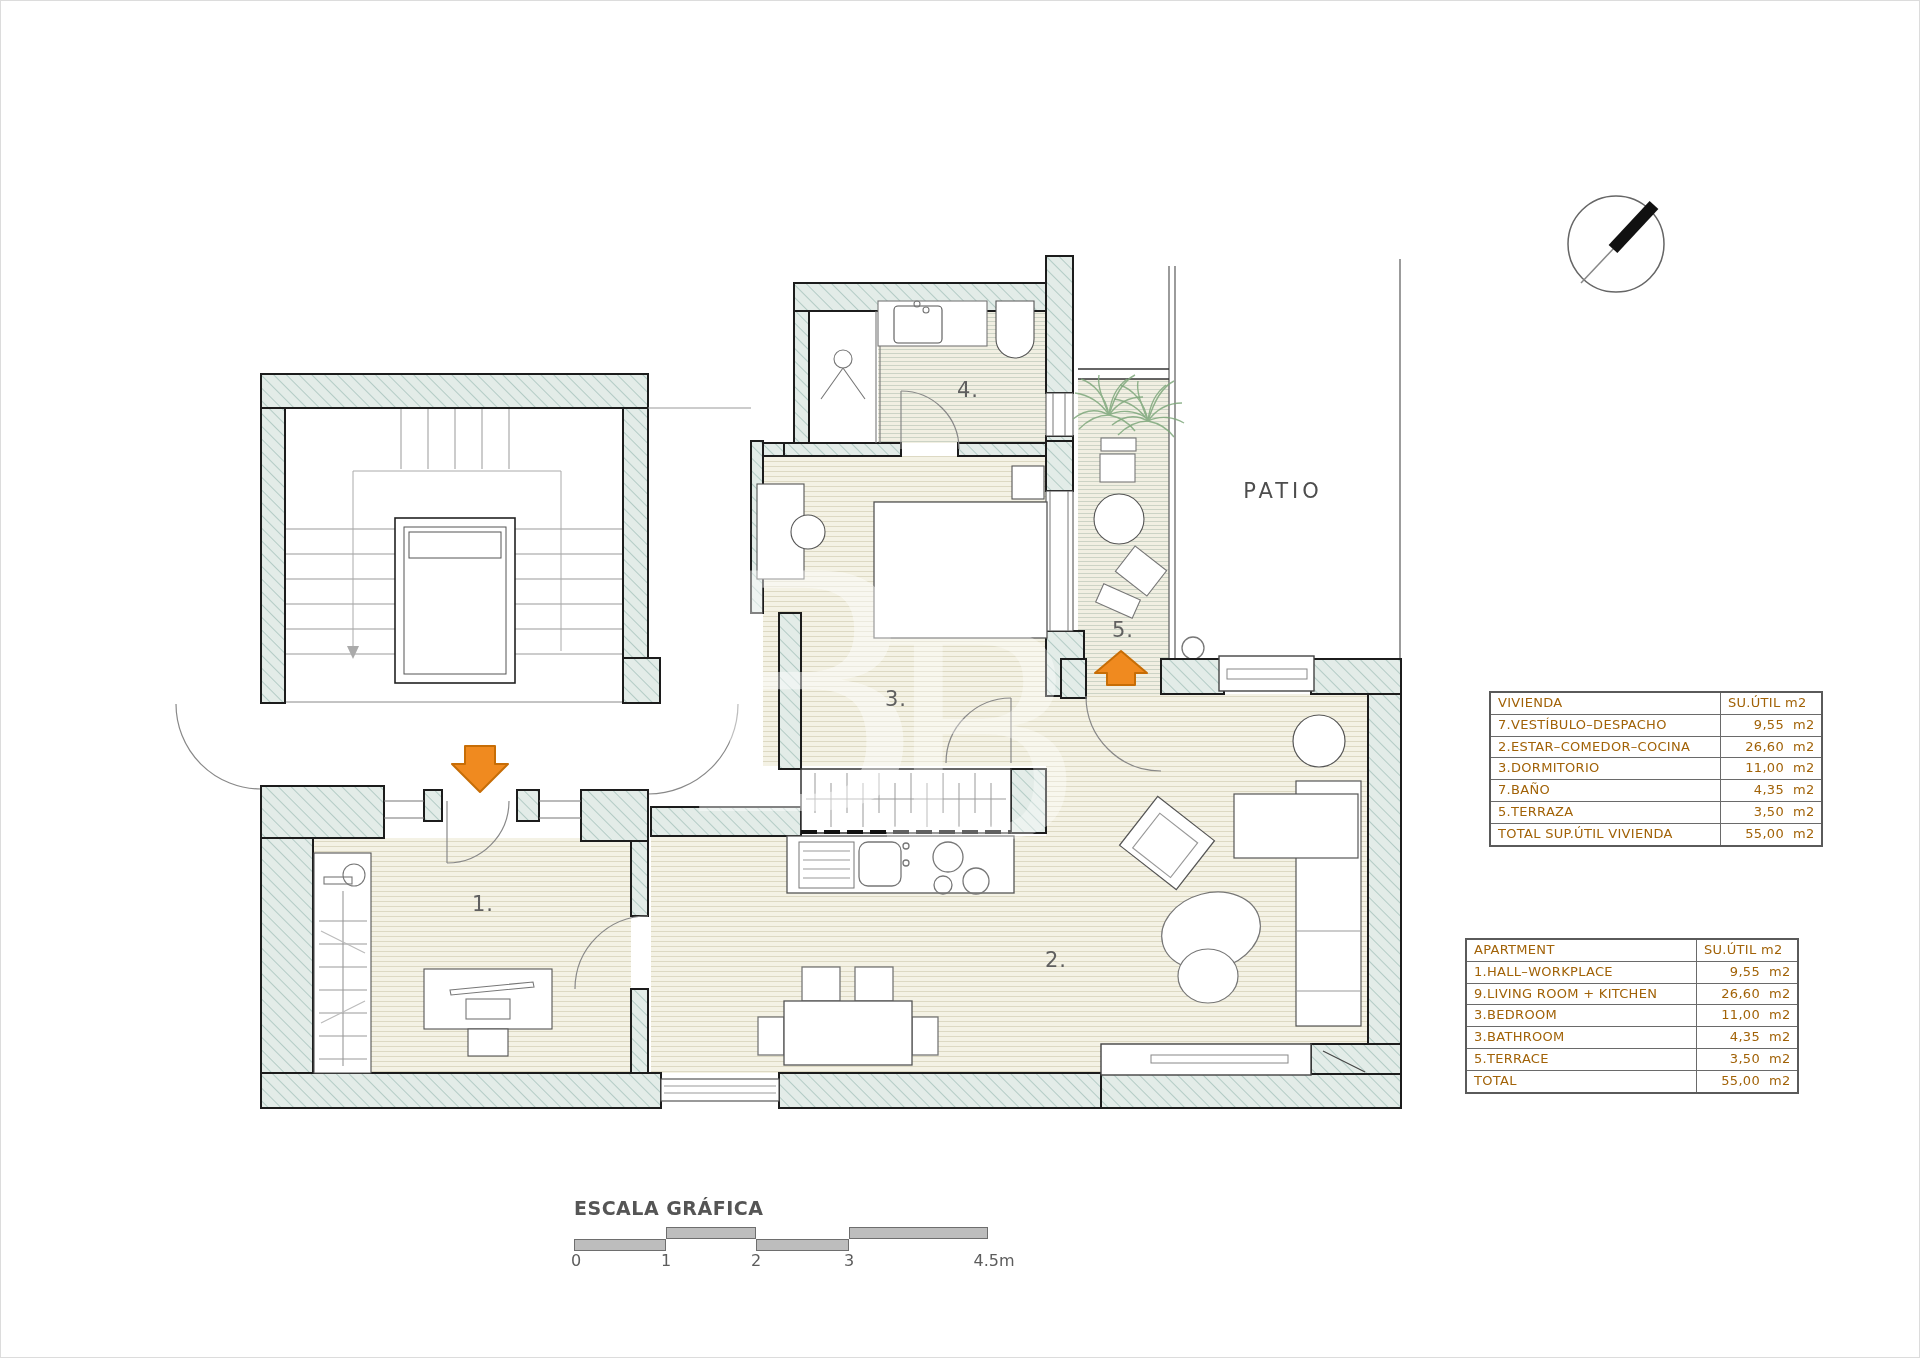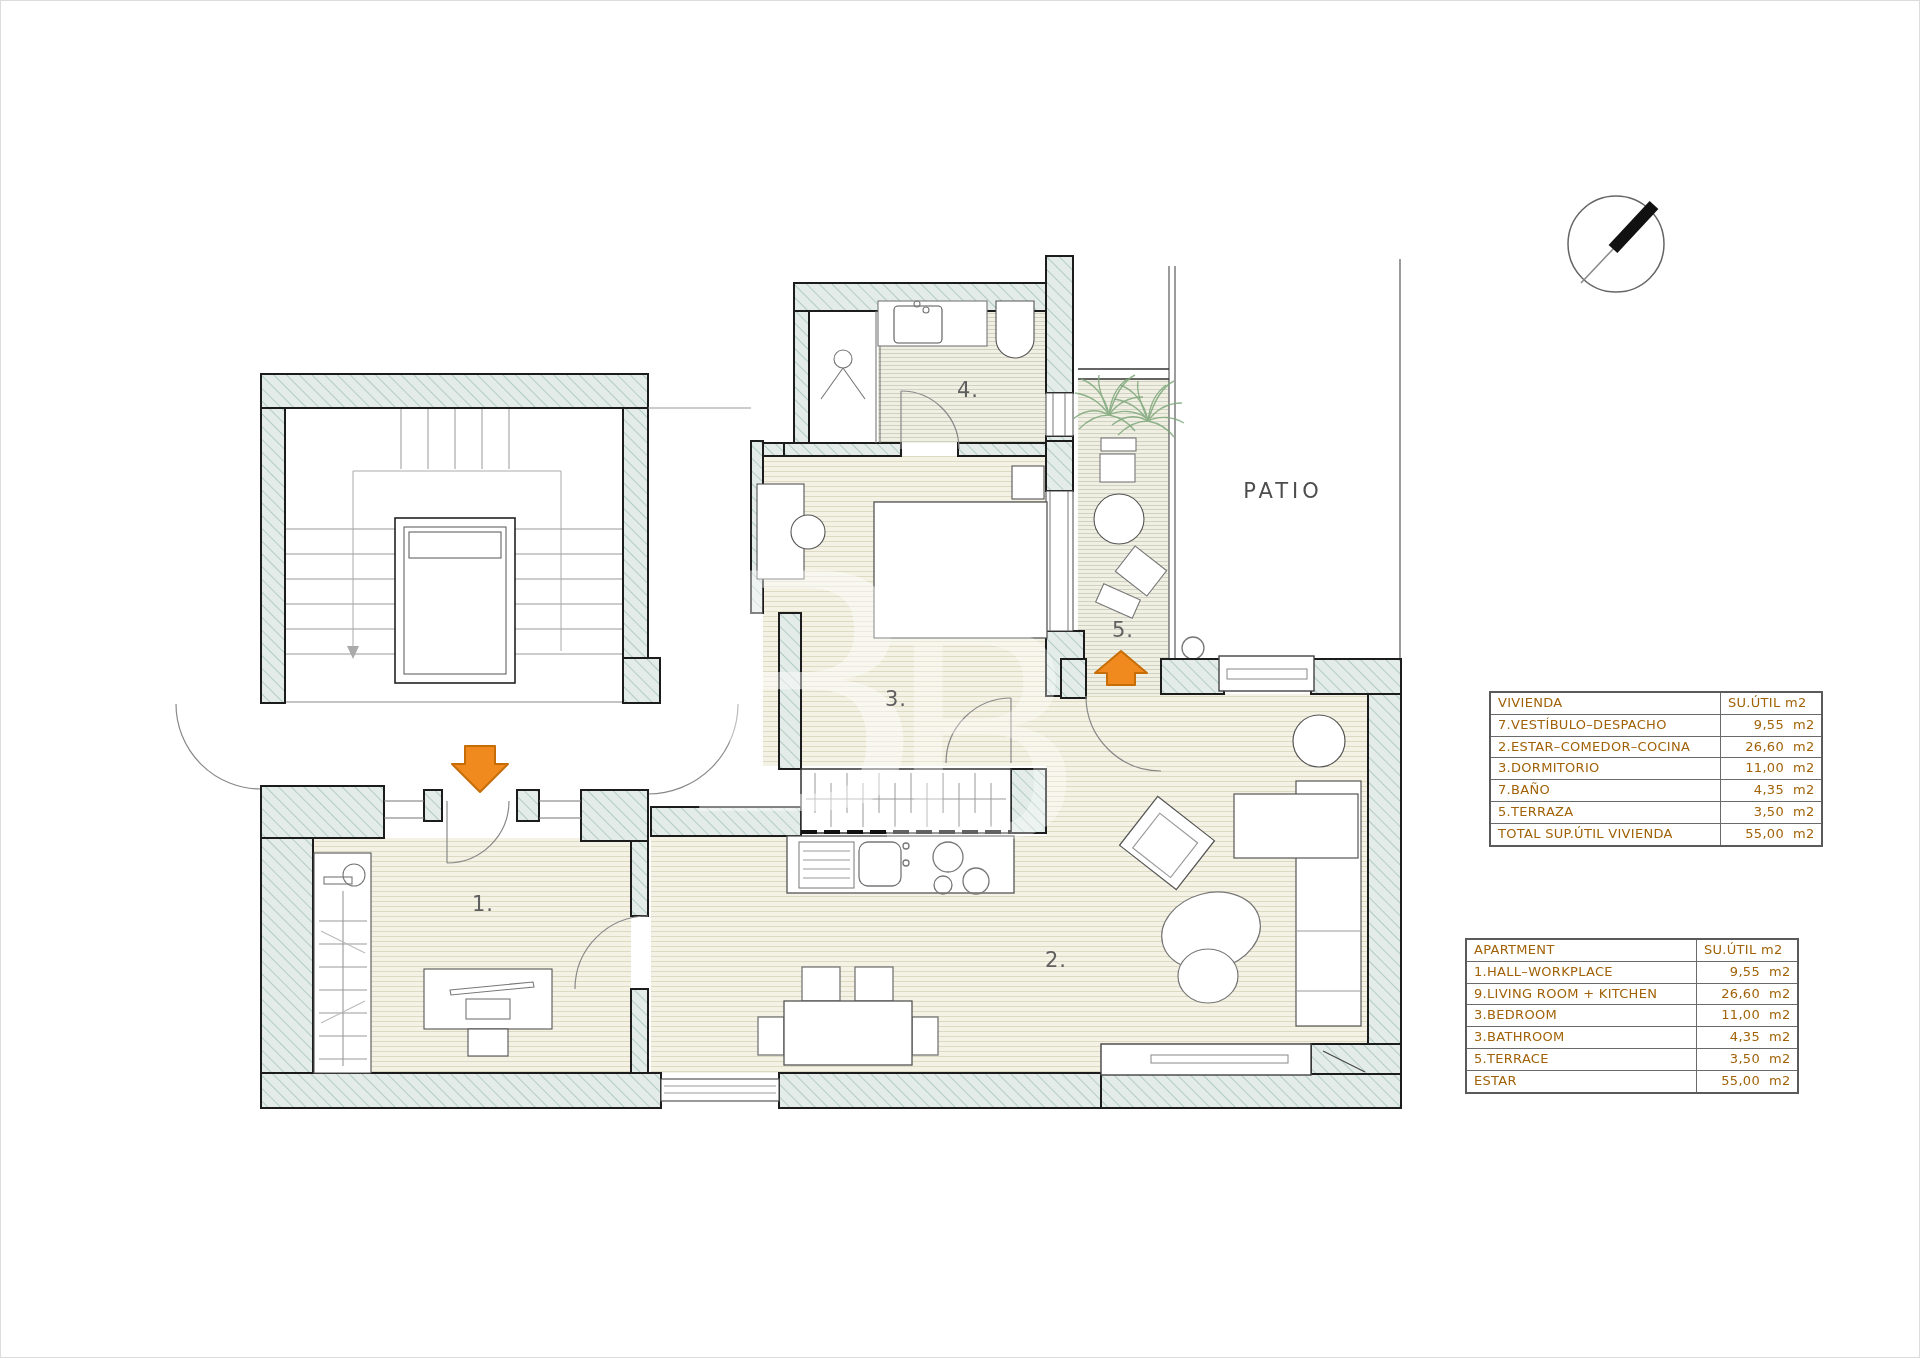--- a/index.html
+++ b/index.html
@@ -443,22 +443,38 @@
         </div>
   </div>
   <div class="tr">
     <div class="c1">5.TERRACE</div>
     <div class="c2">
           <span class="val">3,50</span>
           <span class="unit">m2</span>
         </div>
   </div>
   <div class="tr">
-    <div class="c1">ESTAR</div>
+    <div class="c1">TOTAL</div>
     <div class="c2">
           <span class="val">55,00</span>
           <span class="unit">m2</span>
         </div>
   </div>
 </div>
 
-
+<div class="scalebar">
+  <div class="sb-title">ESCALA GRÁFICA</div>
+  <div class="sb-bars">
+    <div class="sb-seg" style="left:0px;top:12px;width:92px;"></div>
+    <div class="sb-seg" style="left:92px;top:0px;width:90px;"></div>
+    <div class="sb-seg" style="left:182px;top:12px;width:93px;"></div>
+    <div class="sb-seg" style="left:275px;top:0px;width:139px;"></div>
+  </div>
+  <div class="sb-ticks">
+    <span style="left:2px;">0</span>
+    <span style="left:92px;">1</span>
+    <span style="left:182px;">2</span>
+    <span style="left:275px;">3</span>
+    <span style="left:420px;">4.5m</span>
+  </div>
 </div>
 
+</div>
+
 </body></html>

